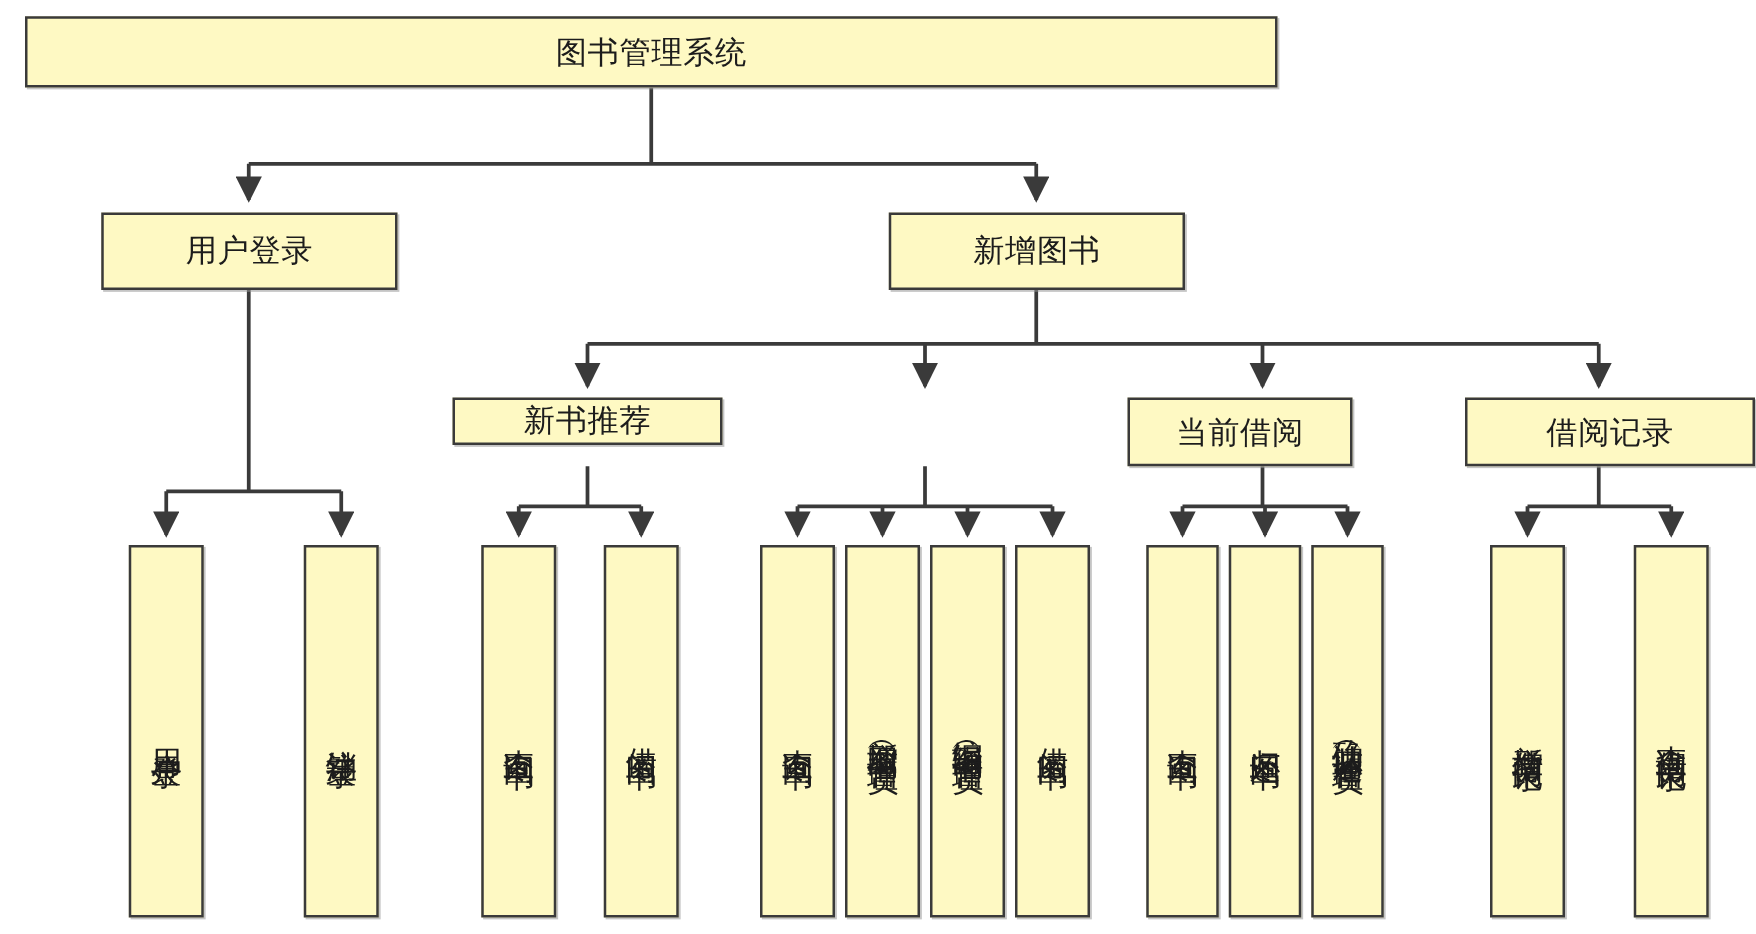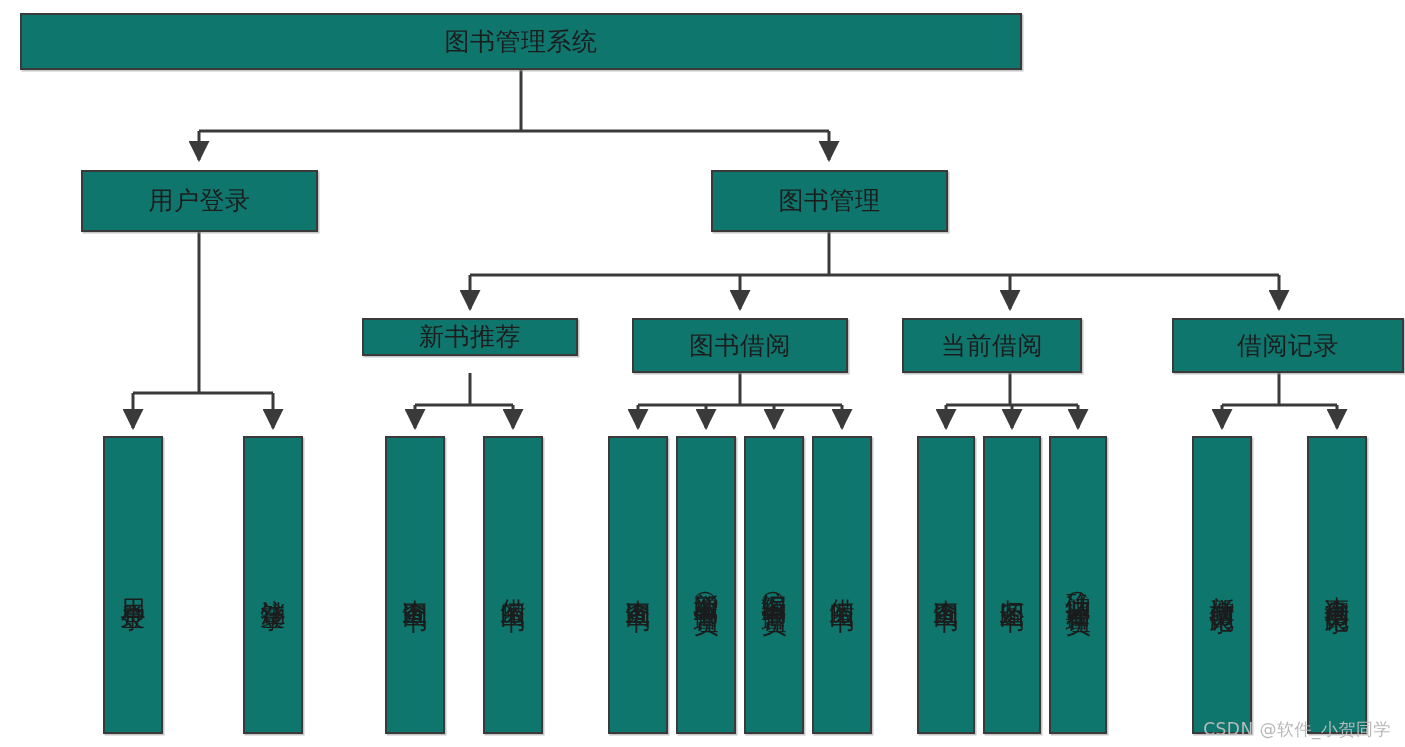--- a/index.html
+++ b/index.html
@@ -23,21 +23,21 @@
     left: 0;
     top: 0;
     width: 1405px;
     height: 747px;
     pointer-events: none;
   }
   .node {
     position: absolute;
     box-sizing: border-box;
     border: 2.5px solid #3a3a3a;
-    background: #0f766e;
+    background: #fef9c3;
     display: flex;
     align-items: center;
     justify-content: center;
     color: #1c1c1c;
     box-shadow: 1.5px 1.5px 0 rgba(150,150,150,0.55);
   }
   .node .label {
     display: block;
     text-align: center;
     line-height: 1.18;
@@ -128,28 +128,25 @@
   </svg>
 
   <div class="node root h" style="left:20px; top:13px; width:1002px; height:57px;">
     <span class="label">图书管理系统</span>
   </div>
 
   <div class="node h" style="left:81px; top:170px; width:237px; height:62px;">
     <span class="label">用户登录</span>
   </div>
   <div class="node h" style="left:711px; top:170px; width:237px; height:62px;">
-    <span class="label">图书管理</span>
+    <span class="label">新增图书</span>
   </div>
 
   <div class="node h" style="left:362px; top:318px; width:216px; height:38px;">
     <span class="label">新书推荐</span>
-  </div>
-  <div class="node h" style="left:632px; top:318px; width:216px; height:55px;">
-    <span class="label">图书借阅</span>
   </div>
   <div class="node h" style="left:902px; top:318px; width:180px; height:55px;">
     <span class="label">当前借阅</span>
   </div>
   <div class="node h" style="left:1172px; top:318px; width:232px; height:55px;">
     <span class="label">借阅记录</span>
   </div>
 
   <div class="node v" style="left:103px; top:436px; width:60px; height:298px;">
     <span class="label">用户登录</span>
@@ -188,15 +185,14 @@
     <span class="label">确认归还（管理员）</span>
   </div>
 
   <div class="node v" style="left:1192px; top:436px; width:60px; height:298px;">
     <span class="label">新增借阅记录</span>
   </div>
   <div class="node v" style="left:1307px; top:436px; width:60px; height:298px;">
     <span class="label">查询借阅记录</span>
   </div>
 
-  <div id="watermark">CSDN @软件_小贺同学</div>
 
 </div>
 
 </body></html>

